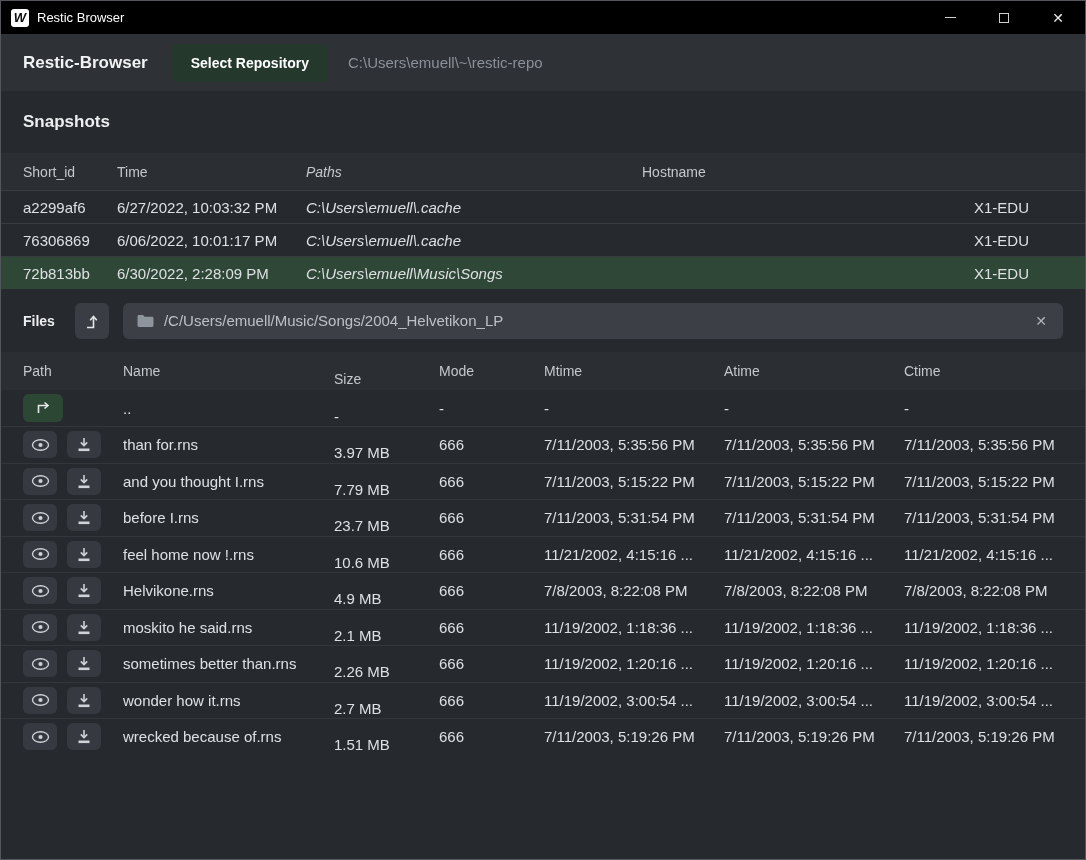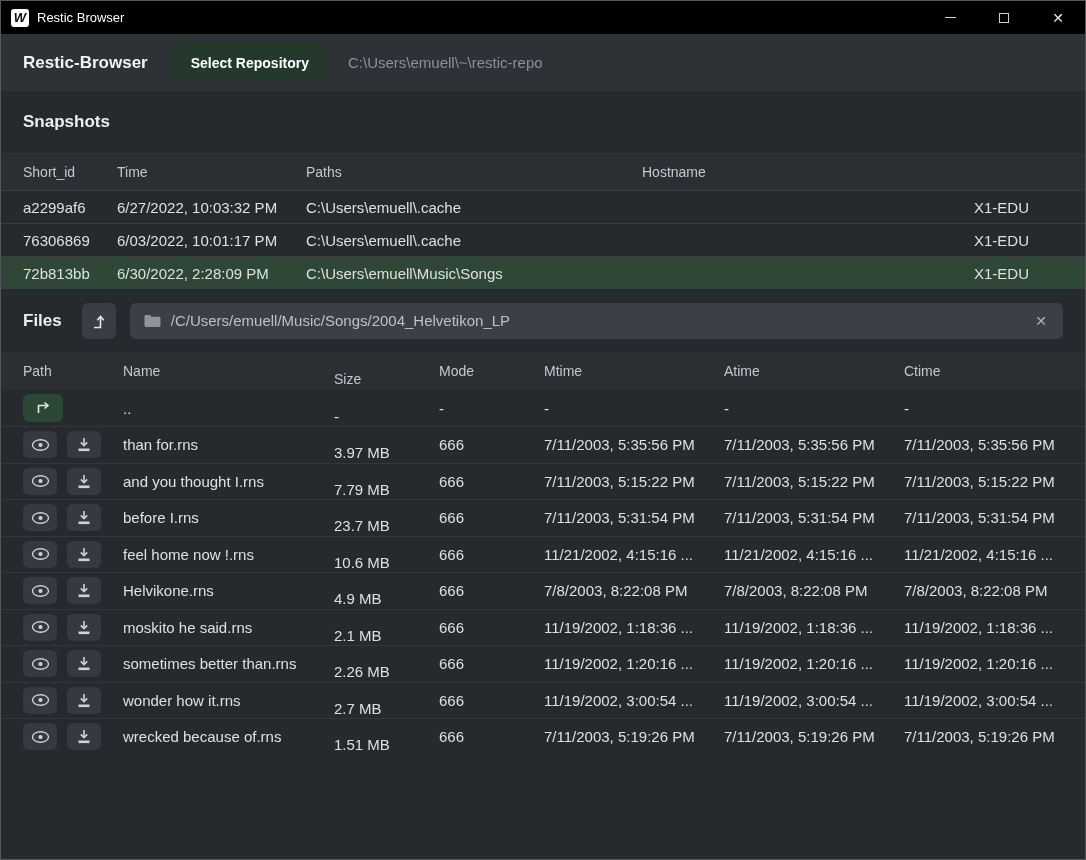--- a/index.html
+++ b/index.html
@@ -61,29 +61,29 @@
     height:37px; background:#2b2f34; display:flex; align-items:center;
     padding:0 22px; color:#c3c8cd; font-size:14px; flex:0 0 auto;
   }
   .snap-row {
     height:33px; display:flex; align-items:center; padding:0 22px;
     font-size:15px; color:#dde0e3; border-top:1px solid #393d42; flex:0 0 auto;
   }
   .snap-row.selected { background:#2e4737; }
   .c-shortid { width:94px; }
   .c-time    { width:189px; }
-  .c-paths   { width:336px; }
+  .c-paths   { width:336px;font-style:italic; }
   .c-tags    { width:332px; }
   .c-host    { flex:1; }
 
   
   .files-bar {
     height:63px; display:flex; align-items:center; padding:0 22px; flex:0 0 auto;
   }
-  .files-heading { font-size:17px; font-weight:bold; color:#eceef0; margin-right:20px; }
+  .files-heading { font-size:14px; font-weight:bold; color:#eceef0; margin-right:20px; }
   .root-btn {
     width:34px; height:36px; background:#3a3e44; border:none; border-radius:6px;
     display:flex; align-items:center; justify-content:center; margin-right:14px;
     padding:0;
   }
   .path-bar {
     flex:1; height:36px; background:#3c4046; border-radius:6px;
     display:flex; align-items:center; padding:0 14px; gap:10px;
     color:#bcc1c6; font-size:15px;
   }
@@ -163,21 +163,21 @@
   <div class="snap-row">
     <span class="c-shortid cell-txt">a2299af6</span>
     <span class="c-time cell-txt">6/27/2022, 10:03:32 PM</span>
     <span class="c-paths cell-txt">C:\Users\emuell\.cache</span>
     <span class="c-tags cell-txt"></span>
     <span class="c-host cell-txt">X1-EDU</span>
   </div>
 
   <div class="snap-row">
     <span class="c-shortid cell-txt">76306869</span>
-    <span class="c-time cell-txt">6/03/2022, 10:01:17 PM</span>
+    <span class="c-time cell-txt">6/06/2022, 10:01:17 PM</span>
     <span class="c-paths cell-txt">C:\Users\emuell\.cache</span>
     <span class="c-tags cell-txt"></span>
     <span class="c-host cell-txt">X1-EDU</span>
   </div>
 
   <div class="snap-row selected">
     <span class="c-shortid cell-txt">72b813bb</span>
     <span class="c-time cell-txt">6/30/2022, 2:28:09 PM</span>
     <span class="c-paths cell-txt">C:\Users\emuell\Music\Songs</span>
     <span class="c-tags cell-txt"></span>

